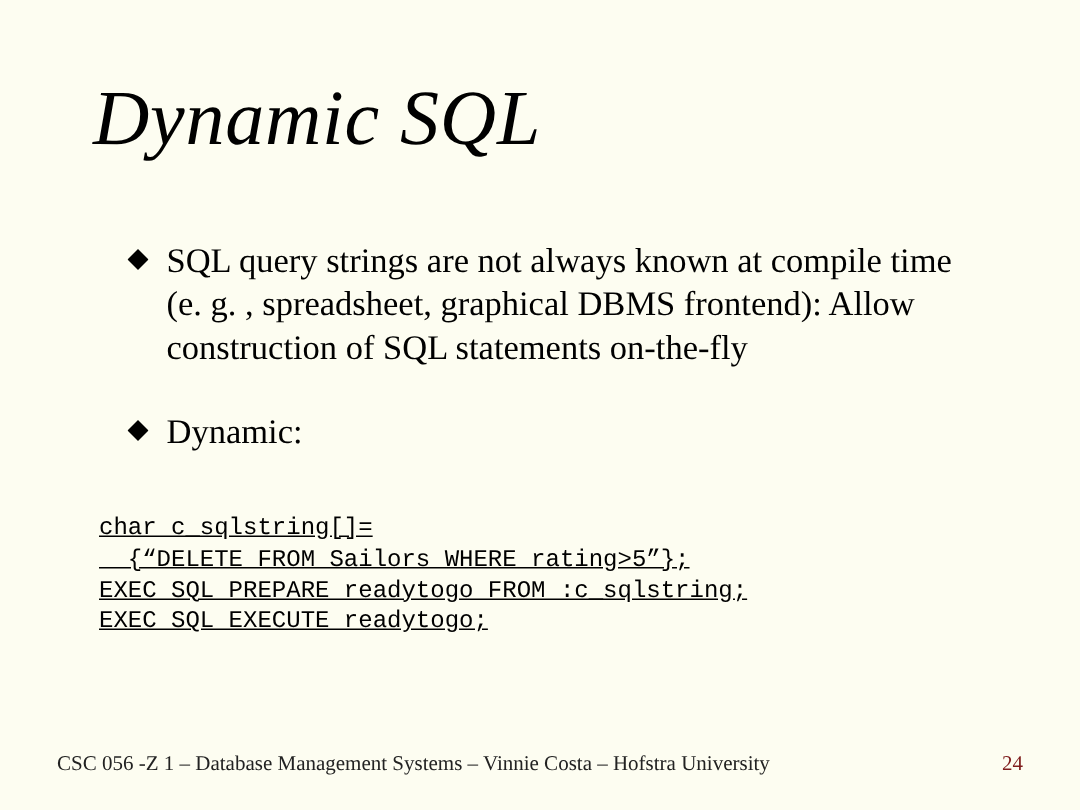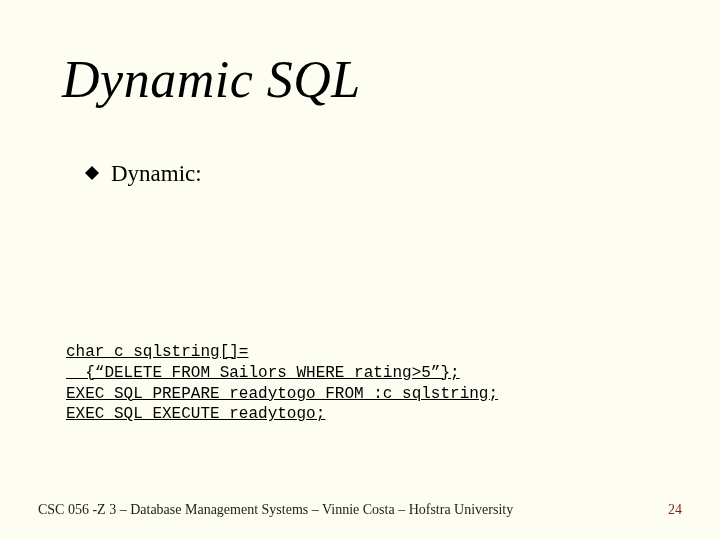--- a/index.html
+++ b/index.html
@@ -80,33 +80,41 @@
 </style>
 </head>
 <body>
 
 <div class="slide">
 
   <div class="title">Dynamic SQL</div>
 
   <div class="body">
 
+    <div class="bullet-row">
+      <span class="bullet-icon">
+        <svg width="14" height="14" viewBox="0 0 14 14">
+            <polygon points="7,0 14,7 7,14 0,7" fill="#000"></polygon>
+          </svg>
+      </span>
+      <span class="bullet-text">SQL query strings are not always known at compile time (e. g. , spreadsheet, graphical DBMS frontend): Allow construction of SQL statements on-the-fly</span>
+    </div>
 
     <div class="bullet-row">
       <span class="bullet-icon">
         <svg width="14" height="14" viewBox="0 0 14 14">
             <polygon points="7,0 14,7 7,14 0,7" fill="#000"></polygon>
           </svg>
       </span>
       <span class="bullet-text">Dynamic:</span>
     </div>
 
   </div>
 
   <div class="code-block">char c_sqlstring[]=
   {“DELETE FROM Sailors WHERE rating&gt;5”};
 EXEC SQL PREPARE readytogo FROM :c_sqlstring;
 EXEC SQL EXECUTE readytogo;</div>
 
-  <div class="footer-left">CSC 056 -Z 3 – Database Management Systems – Vinnie Costa – Hofstra University</div>
+  <div class="footer-left">CSC 056 -Z 1 – Database Management Systems – Vinnie Costa – Hofstra University</div>
   <div class="footer-right">24</div>
 
 </div>
 
 </body></html>

